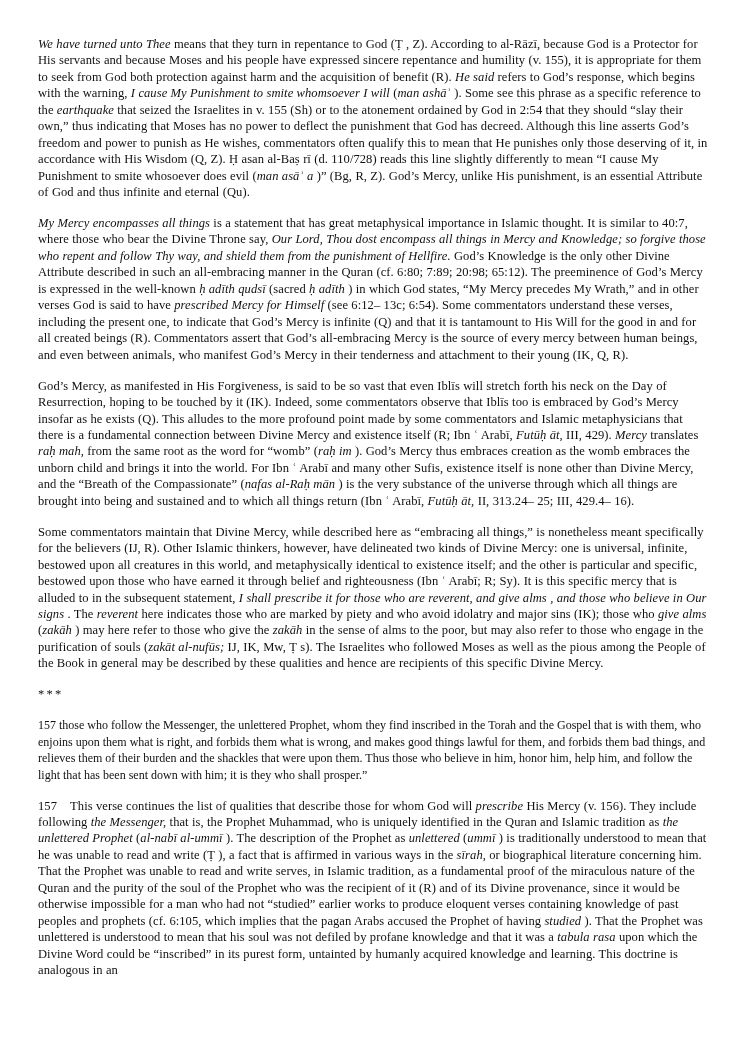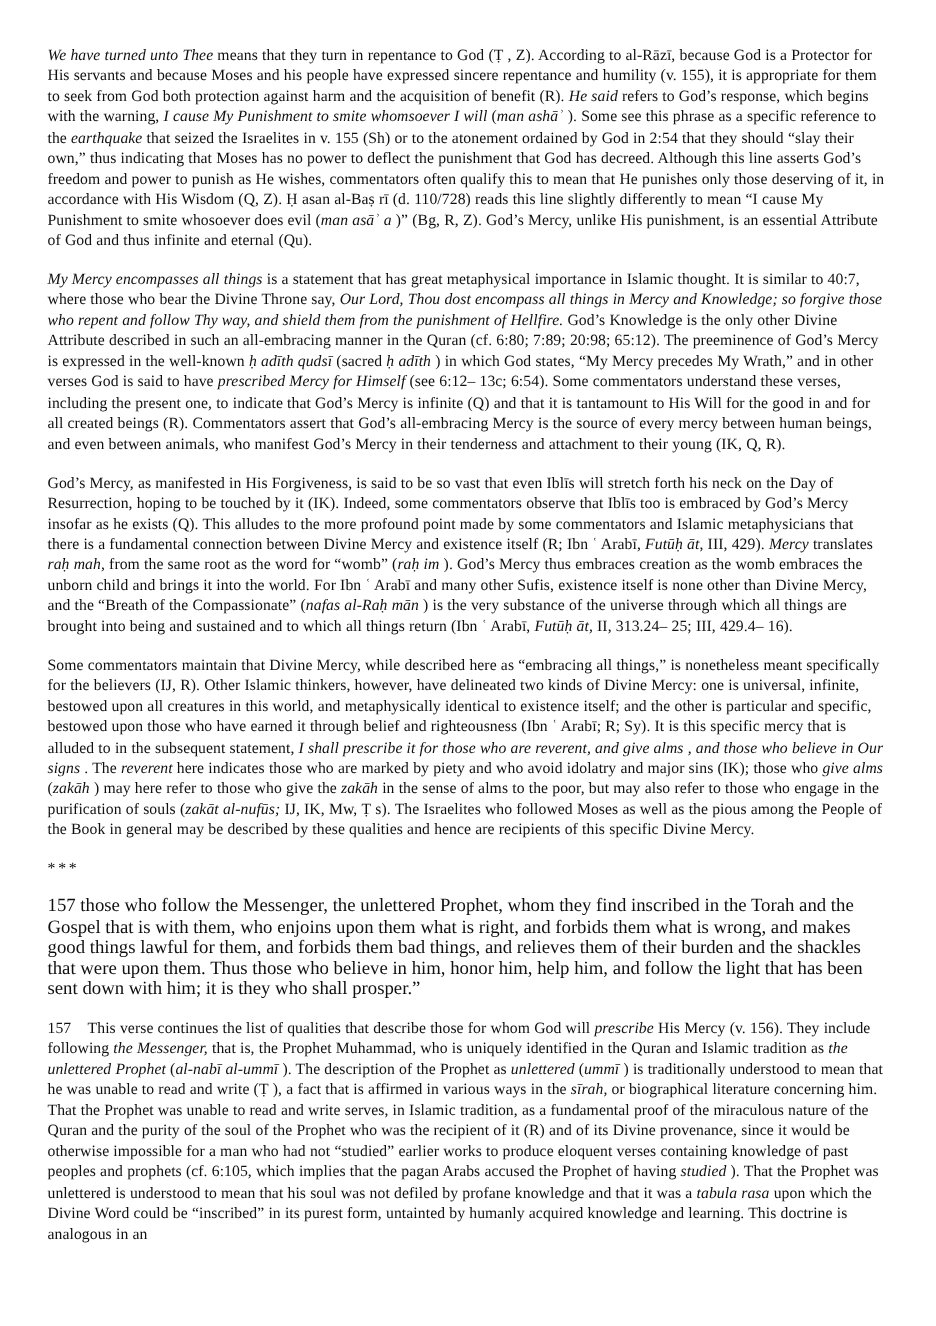--- a/index.html
+++ b/index.html
@@ -33,21 +33,21 @@
   }
   .body-text:last-child { margin-bottom: 12px; }
   .sec-break {
     font-size: 12.55px;
     line-height: 16.45px;
     margin: 0 0 14.5px 0;
     letter-spacing: 0.18em;
     color: #101010;
   }
   .verse-block {
-    font-size: 15px;
+    font-size: 12px;
     line-height: 16.45px;
     margin: 0 0 14.5px 0;
     color: #101010;
   }
   i, em { font-style: italic; }
 </style>
 </head>
 <body>
 
 <div class="page">

